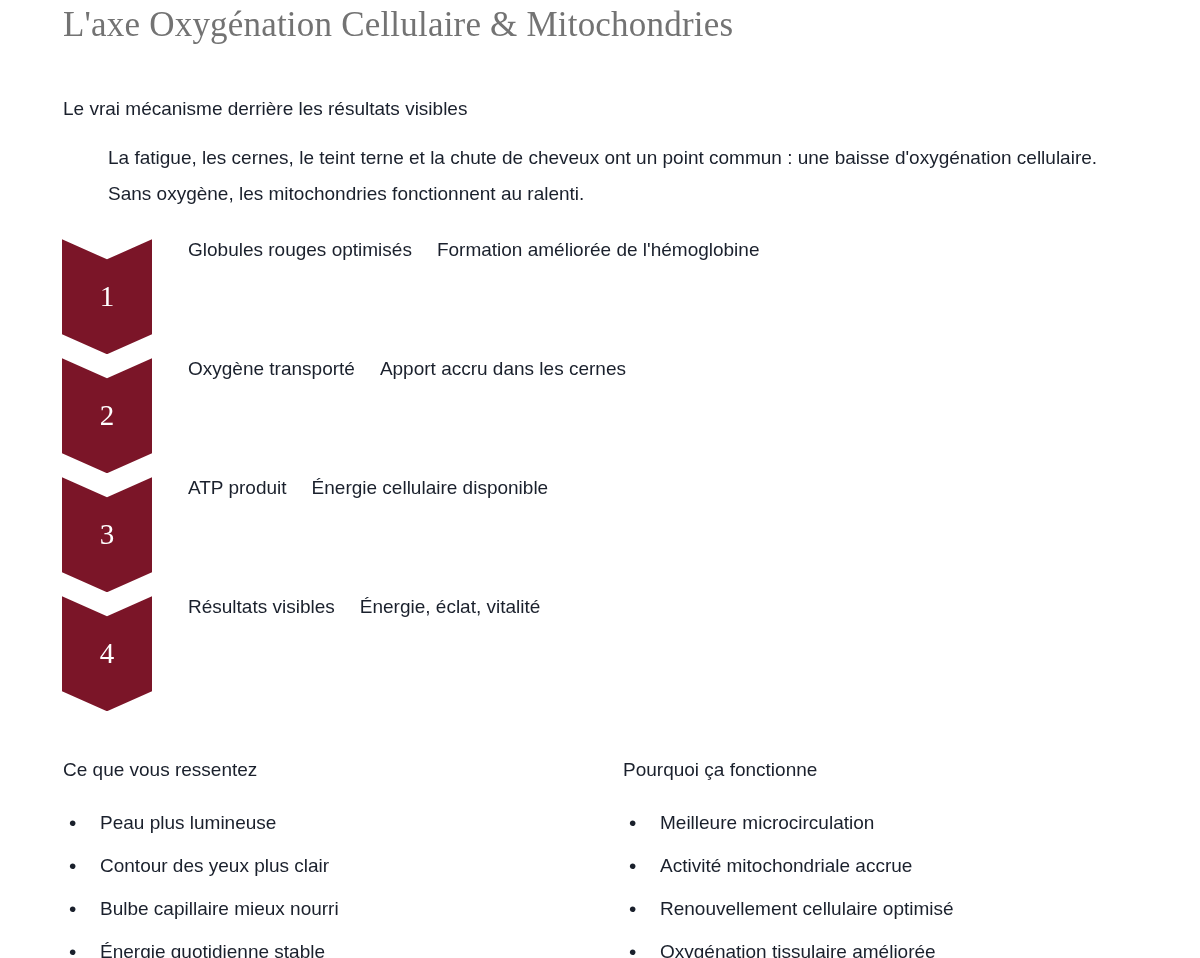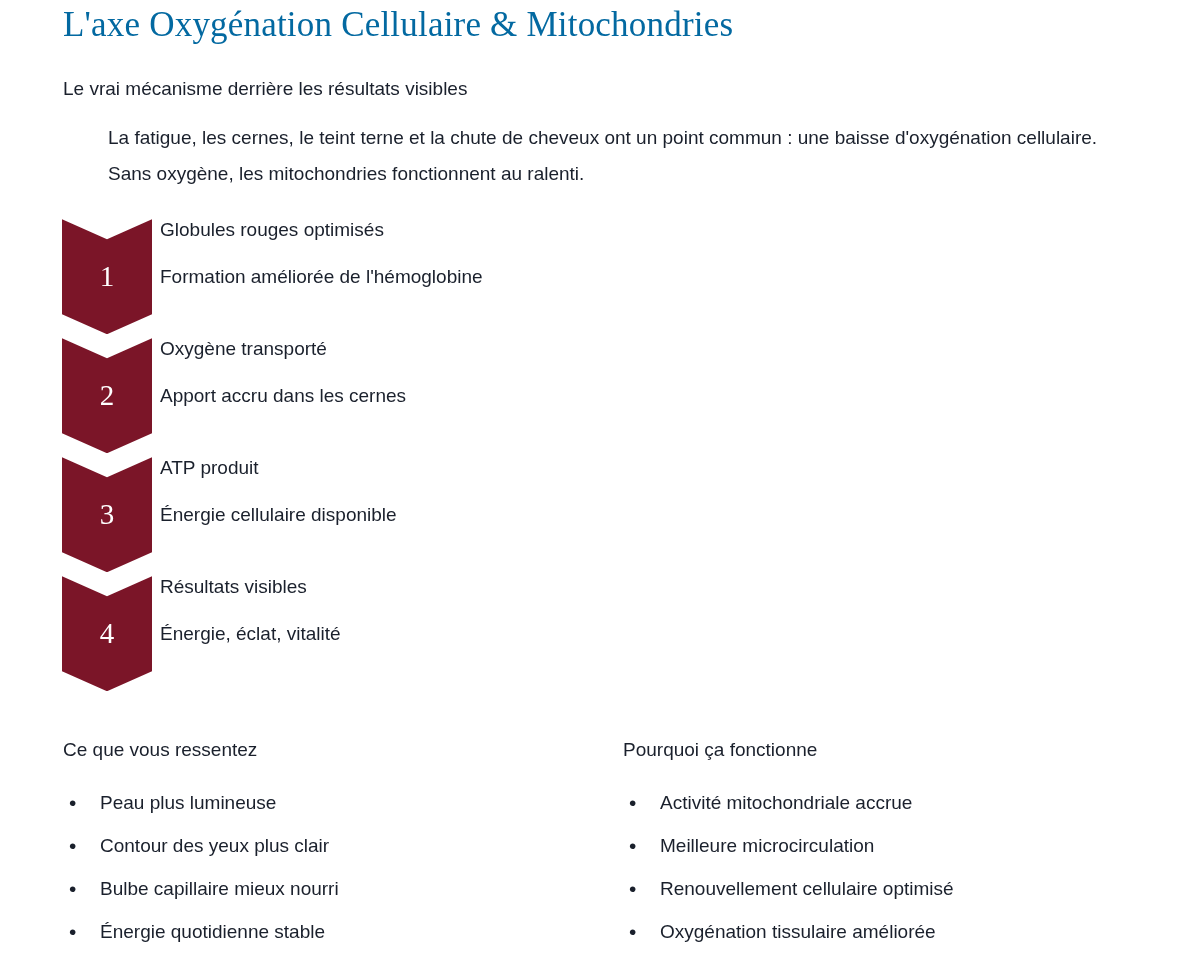--- a/index.html
+++ b/index.html
@@ -14,29 +14,29 @@
     color: #1a202c;
   }
   .content {
     padding: 0 63px;
   }
   .page-title {
     font-family: "Liberation Serif", serif;
     font-weight: 500;
     font-size: 35px;
     line-height: 1.18;
-    color: #0369a1;
+    color: #737373;
     margin: 0;
     padding-top: 4px;
     letter-spacing: 0.2px;
   }
   .subtitle {
     font-size: 19px;
     line-height: 24px;
-    margin-top: 32px;
+    margin-top: 52px;
   }
   .intro {
     font-size: 19px;
     line-height: 36px;
     margin-top: 19px;
     max-width: 992px;
     margin-left: 45px;
   }
   .steps {
     margin-top: 27px;
@@ -57,23 +57,24 @@
     align-items: center;
     justify-content: center;
   }
   .chevron-number {
     color: #ffffff;
     font-family: "Liberation Serif", serif;
     font-size: 29px;
     line-height: 1;
   }
   .step-text {
-    margin-left: 8px;
+    margin-left: 36px;
     display: flex;
-    flex-direction: column;
+    flex-direction: row;
+    justify-content: center;
     gap: 25px;
   }
   .step-title, .step-desc {
     font-size: 19px;
     line-height: 22px;
   }
   .bottom {
     display: grid;
     grid-template-columns: 560px 1fr;
     margin-top: 48px;
@@ -168,22 +169,22 @@
         <li>Peau plus lumineuse</li>
         <li>Contour des yeux plus clair</li>
         <li>Bulbe capillaire mieux nourri</li>
         <li>Énergie quotidienne stable</li>
       </ul>
     </div>
 
     <div class="col">
       <h2 class="col-heading">Pourquoi ça fonctionne</h2>
       <ul class="bullet-list">
+        <li>Meilleure microcirculation</li>
         <li>Activité mitochondriale accrue</li>
-        <li>Meilleure microcirculation</li>
         <li>Renouvellement cellulaire optimisé</li>
         <li>Oxygénation tissulaire améliorée</li>
       </ul>
     </div>
 
   </div>
 
 </div>
 
 </body></html>

